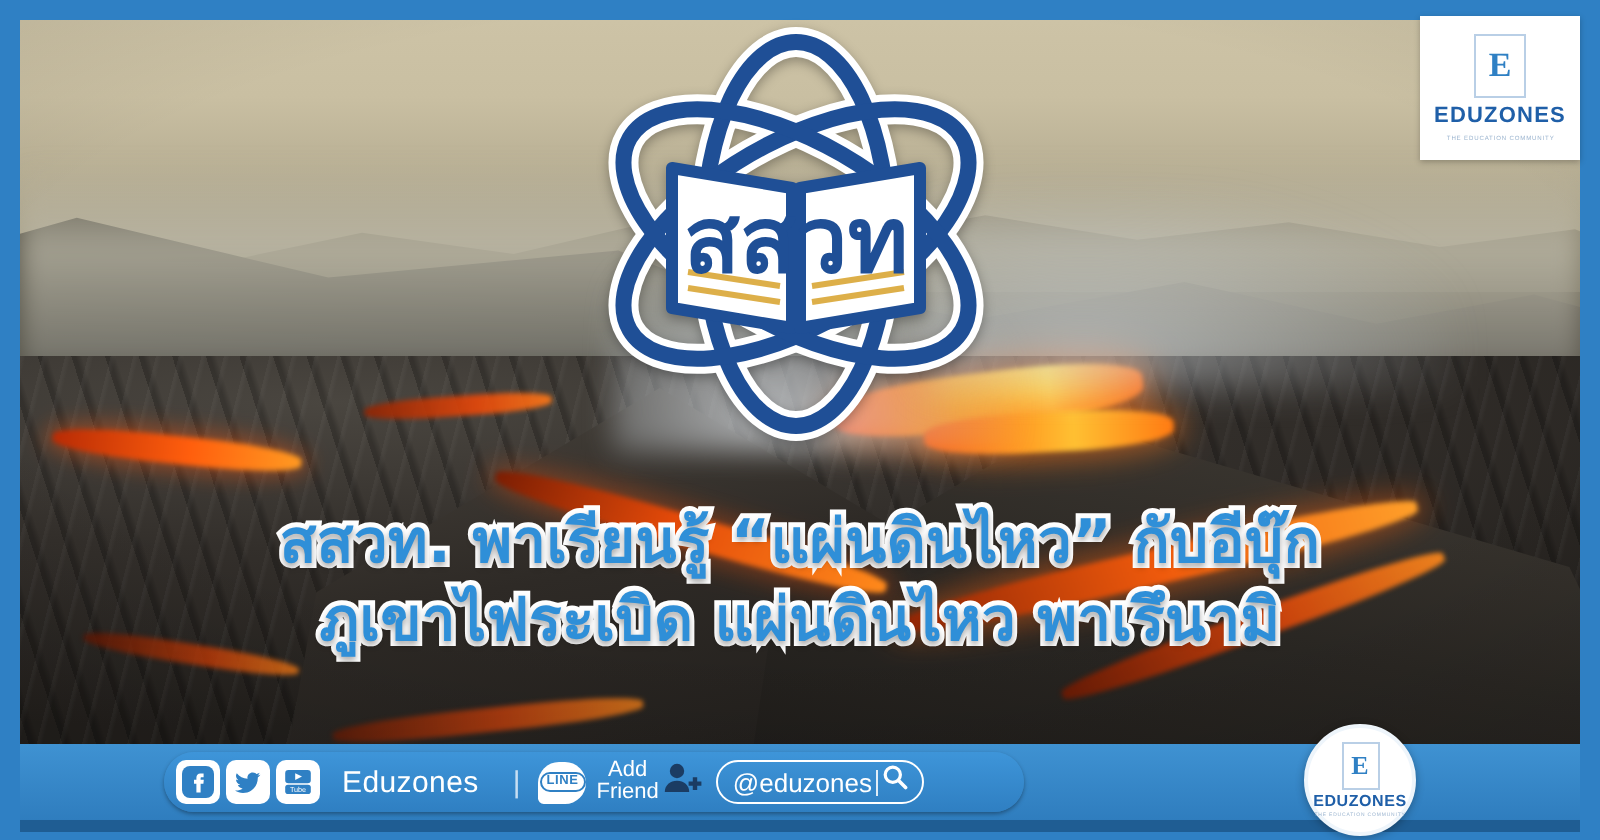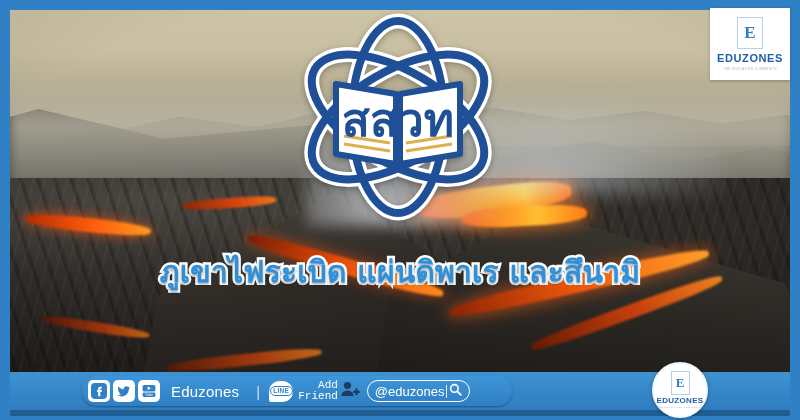--- a/index.html
+++ b/index.html
@@ -209,21 +209,21 @@
     width:24px; height:21px; background:#fff; border-radius:11px 11px 11px 3px;
     display:flex; align-items:center; justify-content:center;
     flex:0 0 auto;
   }
   .line-icon span {
     color:#2f80c4; font-size:6.5px; font-weight:bold; letter-spacing:.3px;
     border:1.2px solid #2f80c4; border-radius:7px; padding:.5px 2.5px; line-height:1;
   }
   .addfriend {
     color:#fff; font-size:11px; line-height:11px; margin-left:5px;
-    text-align:right; font-family:Liberation Mono, monospace;
+    text-align:center; font-family:Liberation Sans, sans-serif;
   }
   .addfriend b { display:block; font-weight:normal; }
   .person { margin-left:2px; flex:0 0 auto; }
   .handle {
     margin-left:7px; height:22px;
     border:1.6px solid #ffffff; border-radius:12px;
     display:flex; align-items:center; padding:0 7px; gap:2px;
   }
   .handle .htxt { color:#fff; font-size:13px; font-family:"Liberation Sans",sans-serif; }
   .handle .hdiv { width:1px; height:13px; background:#fff; opacity:.85; }
@@ -295,21 +295,22 @@
         <path d="M104 82 L104 152" stroke="#1f4f96" stroke-width="5"></path>
         <path d="M108 82 L108 152" stroke="#1f4f96" stroke-width="5"></path>
         <path d="M52 132 L98 139 M52 124 L98 131" stroke="#d8a22a" stroke-width="3" opacity=".85"></path>
         <path d="M160 132 L114 139 M160 124 L114 131" stroke="#d8a22a" stroke-width="3" opacity=".85"></path>
       </g>
       <text x="106" y="124" text-anchor="middle" font-family="DejaVu Sans, Liberation Sans, sans-serif" font-size="46" font-weight="bold" fill="#1f4f96">สสวท</text>
     </svg>
   </div>
 
   <div class="headline">
-    <span class="ln">ภูเขาไฟระเบิด แผ่นดิพาเร และสึนามิ</span>
+    <span class="ln">สสวท. พาเรียนรู้ “แผ่นดินไหว” กับอีบุ๊ก</span>
+    <span class="ln">ภูเขาไฟระเบิด แผ่นดินไหว พาเรึนามิ</span>
   </div>
 
   <div class="ez-card">
     <div class="ez-ebox">E</div>
     <div class="ez-word">EDUZONES</div>
     <div class="ez-tag">THE EDUCATION COMMUNITY</div>
   </div>
 
   <div class="botbar-shadow"></div>
   <div class="botbar"></div>

